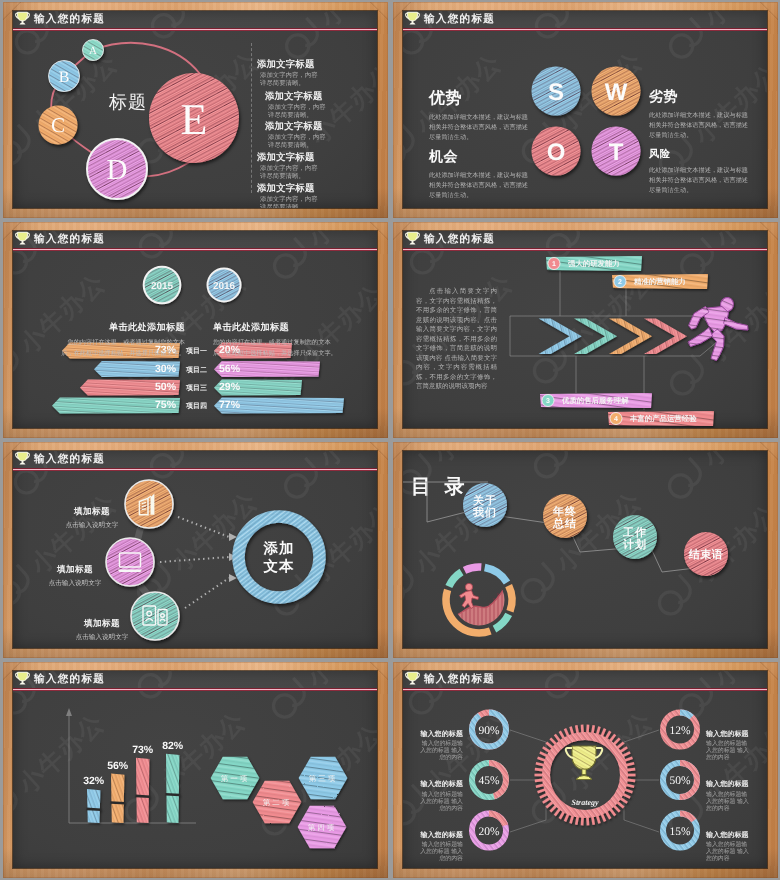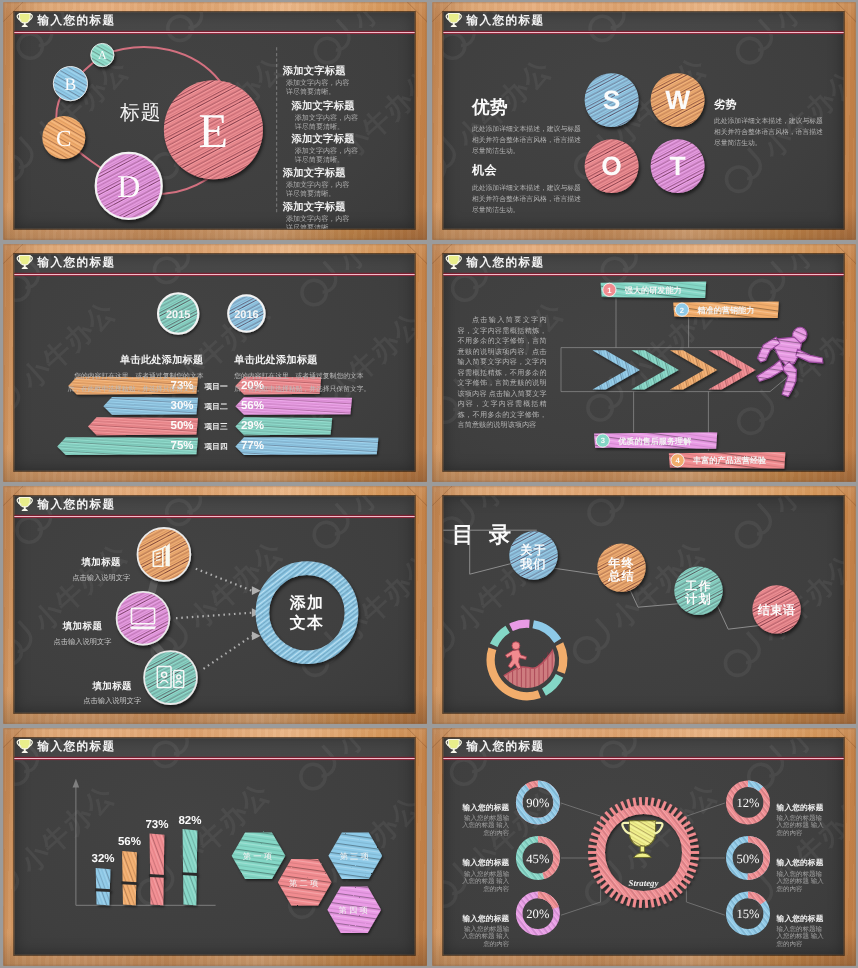--- a/index.html
+++ b/index.html
@@ -298,25 +298,29 @@
             <rect x="6.6" y="9.4" width="1.8" height="2.6" fill="#f7f7e8"></rect>
             <path d="M4.5 13.6 Q5.2 11.6 7.5 11.6 Q9.8 11.6 10.5 13.6 Z" fill="#f9f9ee"></path>
           </svg>
           <div class="htitle cn">输入您的标题</div>
           <div class="hdrline"></div>
           <div style="position:absolute;left:29px;top:62px;width:100px">
             <div class="ttl" style="font-size:16px;color:#fafafa;letter-spacing:.5px">优势</div>
             <div style="font-size:6.2px;color:#b5b5b5;line-height:9.8px;letter-spacing:0;margin-top:4px">此处添加详细文本描述，建议与标题相关并符合整体语言风格，语言描述尽量简洁生动。</div>
           </div>
           <div style="position:absolute;left:249px;top:62px;width:100px">
-            <div class="ttl" style="font-size:10px;color:#fafafa;letter-spacing:.5px">劣势</div>
+            <div class="ttl" style="font-size:14px;color:#fafafa;letter-spacing:.5px">劣势</div>
             <div style="font-size:6.2px;color:#b5b5b5;line-height:9.8px;letter-spacing:0;margin-top:4px">此处添加详细文本描述，建议与标题相关并符合整体语言风格，语言描述尽量简洁生动。</div>
           </div>
           <div style="position:absolute;left:29px;top:122px;width:100px">
-            <div class="ttl" style="font-size:11px;color:#fafafa;letter-spacing:.5px">机会</div>
+            <div class="ttl" style="font-size:14px;color:#fafafa;letter-spacing:.5px">机会</div>
+            <div style="font-size:6.2px;color:#b5b5b5;line-height:9.8px;letter-spacing:0;margin-top:4px">此处添加详细文本描述，建议与标题相关并符合整体语言风格，语言描述尽量简洁生动。</div>
+          </div>
+          <div style="position:absolute;left:249px;top:122px;width:100px">
+            <div class="ttl" style="font-size:10.2px;color:#fafafa;letter-spacing:.5px">风险</div>
             <div style="font-size:6.2px;color:#b5b5b5;line-height:9.8px;letter-spacing:0;margin-top:4px">此处添加详细文本描述，建议与标题相关并符合整体语言风格，语言描述尽量简洁生动。</div>
           </div>
           <svg style="position:absolute;left:0;top:0" width="369" height="199" viewBox="0 0 369 199">
             <g filter="url(#dropsh)">
               <g filter="url(#roughS)">
                 <circle cx="156" cy="81" r="24.5" fill="#8ecae8"></circle>
                 <circle cx="156" cy="81" r="24.5" fill="url(#scrib)"></circle>
               </g>
               <text x="156" y="89.5" font-size="24" font-weight="bold" fill="#fbfbfb" text-anchor="middle" font-family="Liberation Sans,sans-serif">S</text>
             </g>

